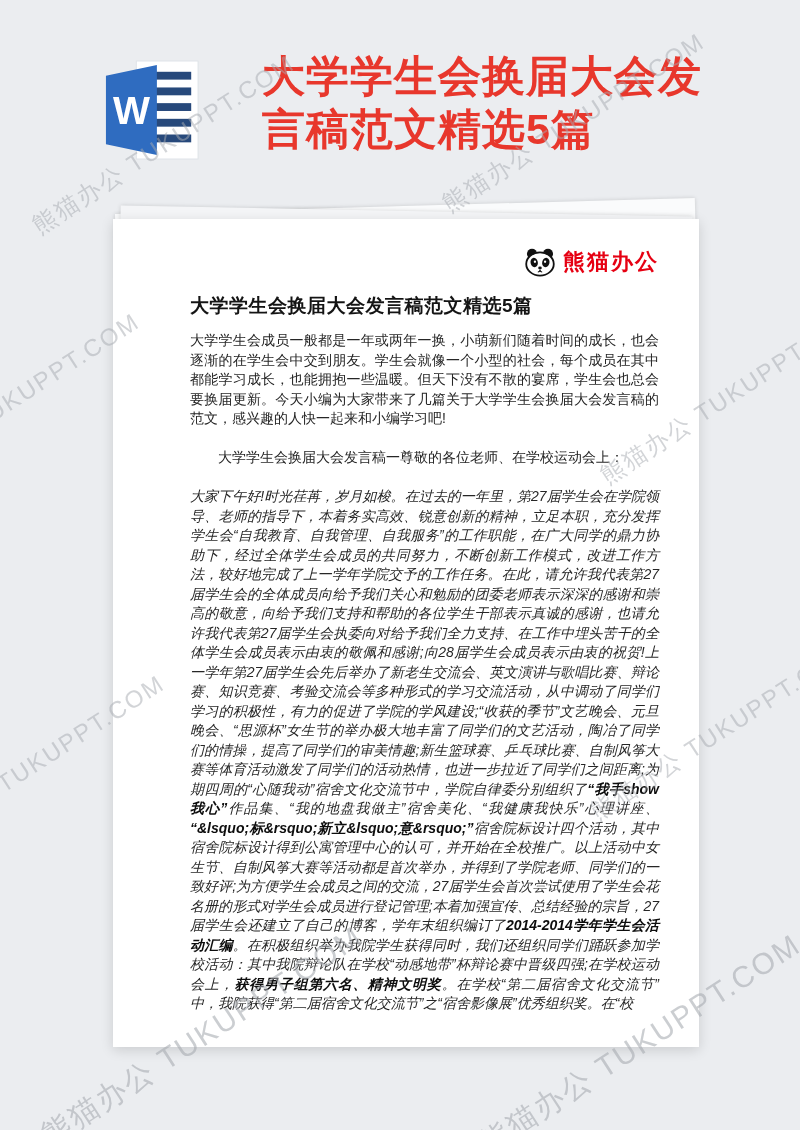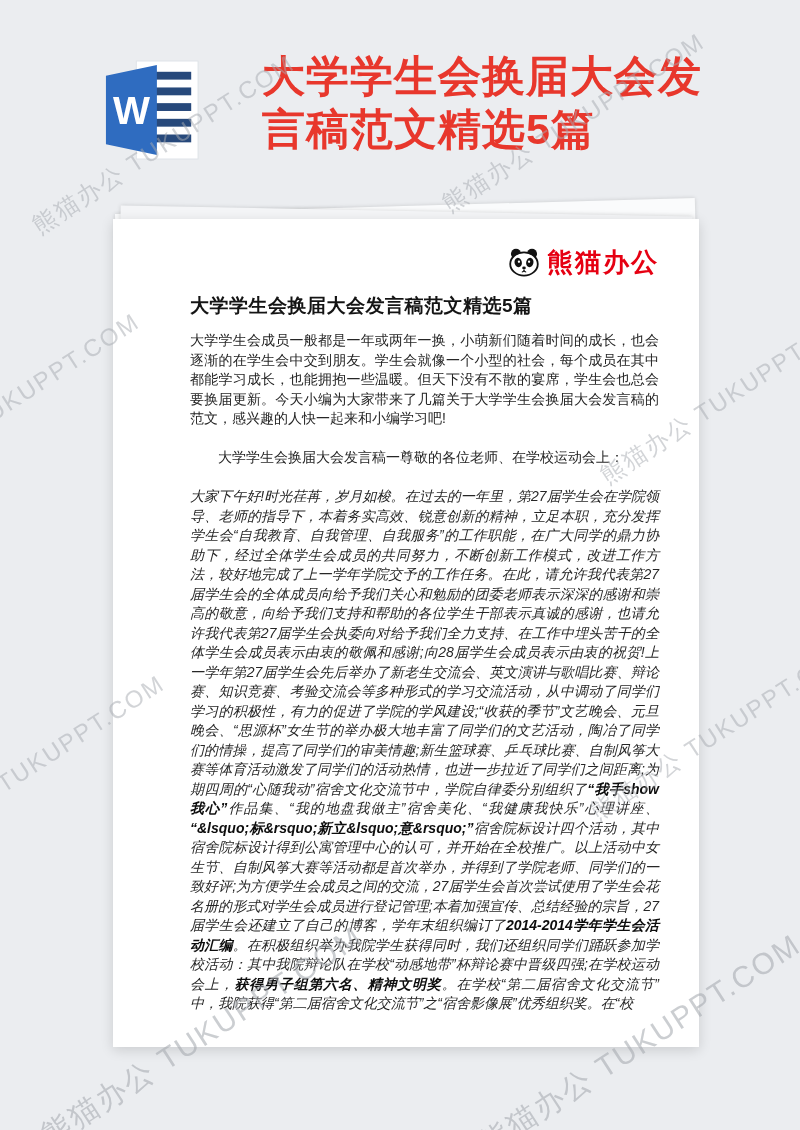--- a/index.html
+++ b/index.html
@@ -30,21 +30,21 @@
 
   
   .doc-page {
     position: absolute; left: 113px; top: 219px; width: 586px; height: 828px;
     background: #ffffff; box-shadow: 0 3px 12px rgba(0,0,0,.14);
     box-sizing: border-box; padding: 26px 40px 40px 77px; z-index: 3;
   }
   .logo-row { display: flex; justify-content: flex-end; align-items: center; gap: 7px; height: 34px; }
   .panda-icon svg { display: block; }
   .brand-text {
-    font-size: 26px; font-weight: 800; letter-spacing: 2px;
+    font-size: 22px; font-weight: 800; letter-spacing: 2px;
     color: var(--brand_red, #e60012);
   }
   .doc-title { margin: 14px 0 0; font-size: 19px; font-weight: 700; color: #141414; letter-spacing: .5px; }
   .doc-body { margin-top: 12px; font-size: 14px; line-height: 19.5px; color: var(--text, #262626); text-align: justify; }
   .doc-p { margin: 0 0 19.5px; }
   .doc-p:last-child { margin-bottom: 0; font-style: italic; }
   .doc-p.indent { text-indent: 2em; }
   .b { font-weight: 700; color: #0d0d0d; }
 
   

